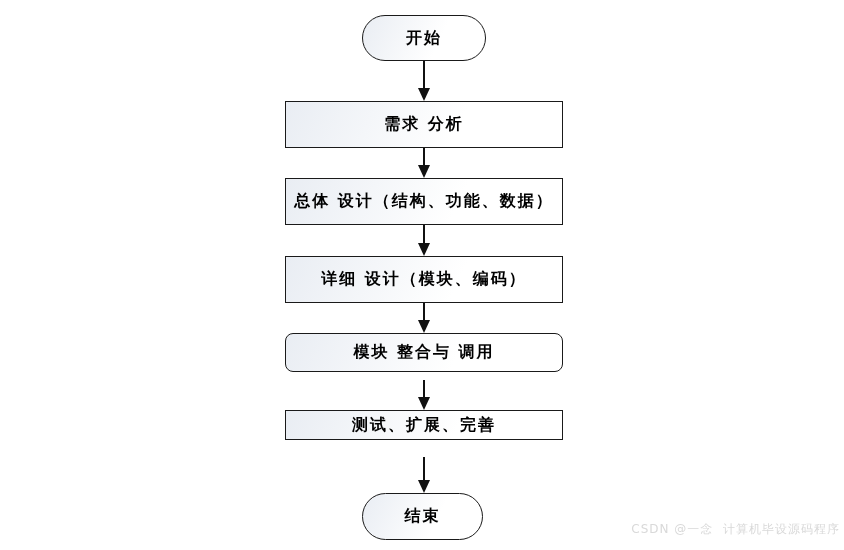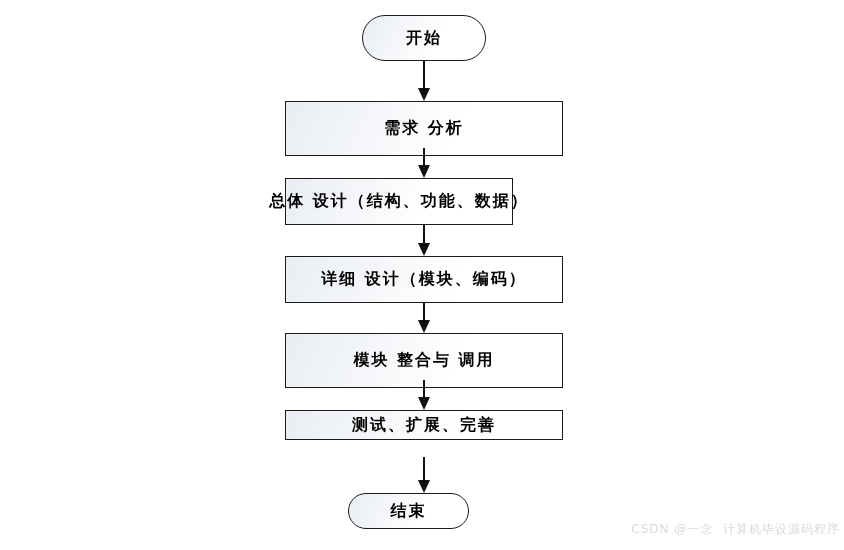--- a/index.html
+++ b/index.html
@@ -65,64 +65,64 @@
 
   <div class="node stadium" style="left:362px; top:15px; width:124px; height:46px;">
     <span>开始</span>
   </div>
 
   <div class="arrow" style="top:61px; height:40px;">
     <i class="shaft"></i>
     <i class="head"></i>
   </div>
 
-  <div class="node" style="left:285px; top:101px; width:278px; height:55px;">
+  <div class="node" style="left:285px; top:101px; width:278px; height:47px;">
     <span>需求 分析</span>
   </div>
 
   <div class="arrow" style="top:148px; height:30px;">
     <i class="shaft"></i>
     <i class="head"></i>
   </div>
 
-  <div class="node" style="left:285px; top:178px; width:228px; height:47px;">
+  <div class="node" style="left:285px; top:178px; width:278px; height:47px;">
     <span>总体 设计（结构、功能、数据）</span>
   </div>
 
   <div class="arrow" style="top:225px; height:31px;">
     <i class="shaft"></i>
     <i class="head"></i>
   </div>
 
   <div class="node" style="left:285px; top:256px; width:278px; height:47px;">
     <span>详细 设计（模块、编码）</span>
   </div>
 
   <div class="arrow" style="top:303px; height:30px;">
     <i class="shaft"></i>
     <i class="head"></i>
   </div>
 
-  <div class="node" style="left:285px; top:333px; width:278px; height:55px;">
+  <div class="node" style="left:285px; top:333px; width:278px; height:39px;border-radius:8px;">
     <span>模块 整合与 调用</span>
   </div>
 
   <div class="arrow" style="top:380px; height:30px;">
     <i class="shaft"></i>
     <i class="head"></i>
   </div>
 
   <div class="node" style="left:285px; top:410px; width:278px; height:30px;">
     <span>测试、扩展、完善</span>
   </div>
 
   <div class="arrow" style="top:457px; height:36px;">
     <i class="shaft"></i>
     <i class="head"></i>
   </div>
 
-  <div class="node stadium" style="left:348px; top:493px; width:121px; height:36px;">
+  <div class="node stadium" style="left:362px; top:493px; width:121px; height:47px;">
     <span>结束</span>
   </div>
 
   <div class="watermark">CSDN @一念  计算机毕设源码程序</div>
 
 </div>
 
 </body></html>

